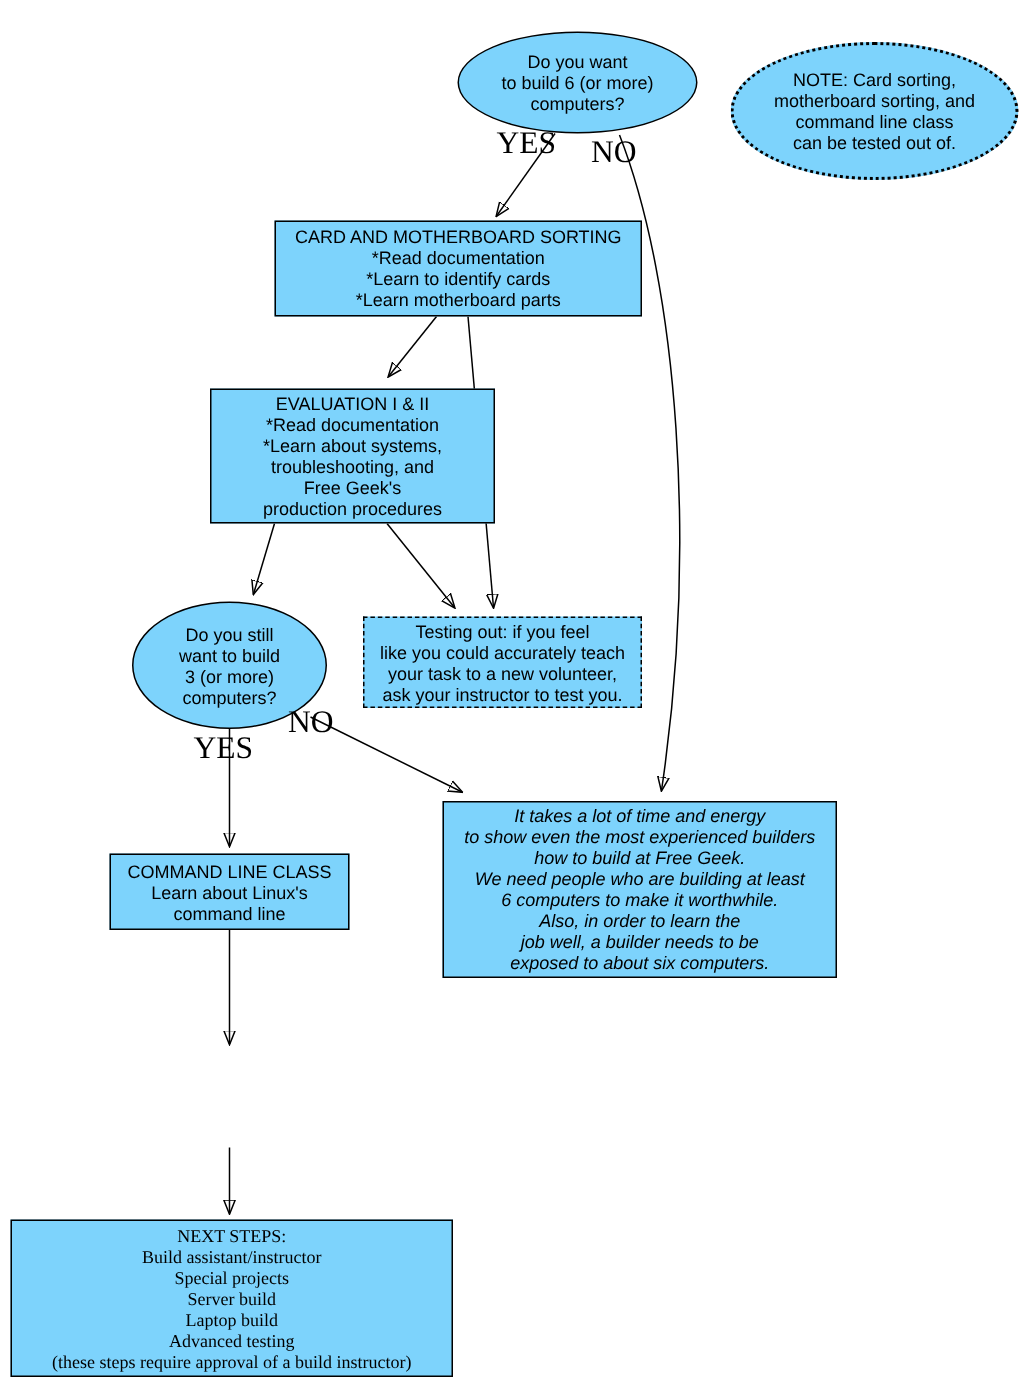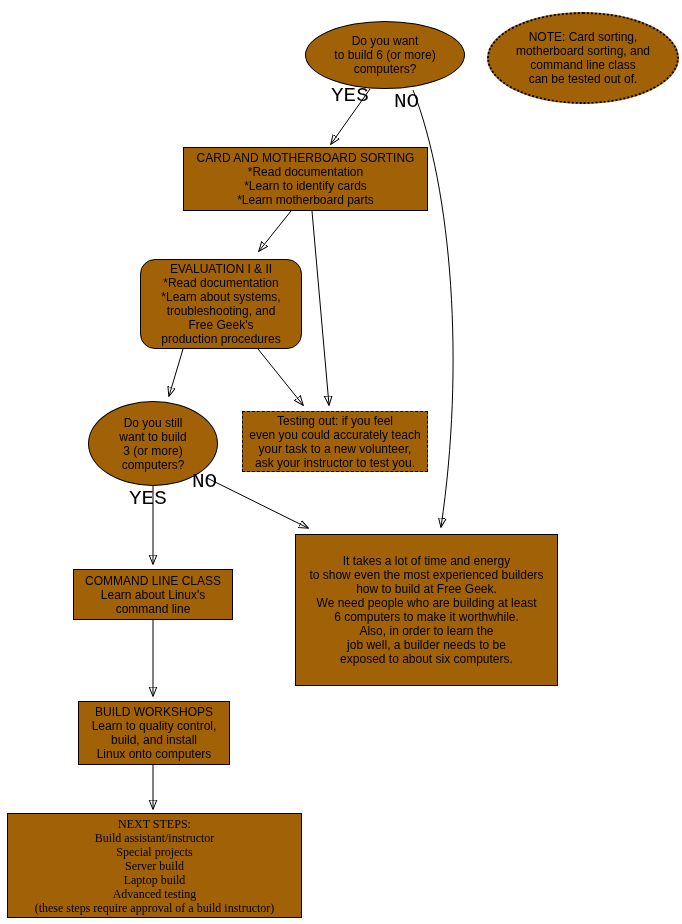--- a/index.html
+++ b/index.html
@@ -11,35 +11,35 @@
     color:#000;
     overflow:hidden;
   }
   .edges{position:absolute;left:0;top:0;width:682px;height:924px;}
   .edges path{stroke:#000;stroke-width:1;fill:none;}
   .node{
     position:absolute;
     box-sizing:border-box;
     display:flex;align-items:center;justify-content:center;
     text-align:center;
-    background:#a16207;
+    background:#7dd3fc;
     border:1px solid #000;
     font-size:12px;line-height:14px;
   }
   .node-text{white-space:pre-line;display:block;width:100%;}
   .ellipse{border-radius:50%;}
   .dashed{border-style:dashed;}
   .note{
     border:2px dotted #000;
     border-radius:50%;
     font-size:12px;line-height:14px;
   }
   .edge-label{
     position:absolute;
-    font-family:Liberation Mono, monospace;
+    font-family:Liberation Serif, serif;
     font-size:21px;line-height:21px;
     background:transparent;
   }
 </style>
 </head>
 <body>
 
 <div class="stage">
 
   <svg class="edges" viewBox="0 0 682 924">
@@ -59,80 +59,74 @@
     <path d="M153,620 L153,696" marker-end="url(#arrow)"></path>
     <path d="M153,765 L153,809" marker-end="url(#arrow)"></path>
   </svg>
 
   <div class="node ellipse" style="left:305px;top:21px;width:160px;height:68px;">
     <span class="node-text">Do you want
 to build 6 (or more)
 computers?</span>
   </div>
 
-  <div class="node note" style="left:487px;top:12px;width:192px;height:92px;">
+  <div class="node note" style="left:487px;top:28px;width:192px;height:92px;">
     <span class="node-text">NOTE: Card sorting,
 motherboard sorting, and
 command line class
 can be tested out of.</span>
   </div>
 
   <div class="node" style="left:183px;top:147px;width:245px;height:64px;align-items:center;">
     <span class="node-text">CARD AND MOTHERBOARD SORTING
 *Read documentation
 *Learn to identify cards
 *Learn motherboard parts</span>
   </div>
 
-  <div class="node" style="left:140px;top:259px;width:162px;height:90px;border-radius:15px;">
+  <div class="node" style="left:140px;top:259px;width:190px;height:90px;">
     <span class="node-text">EVALUATION I &amp; II
 *Read documentation
 *Learn about systems,
 troubleshooting, and
 Free Geek's
 production procedures</span>
   </div>
 
   <div class="node ellipse" style="left:88px;top:401px;width:130px;height:85px;">
     <span class="node-text">Do you still
 want to build
 3 (or more)
 computers?</span>
   </div>
 
   <div class="node dashed" style="left:242px;top:411px;width:186px;height:61px;">
     <span class="node-text">Testing out: if you feel
-even you could accurately teach
+like you could accurately teach
 your task to a new volunteer,
 ask your instructor to test you.</span>
   </div>
 
-  <div class="node" style="left:295px;top:534px;width:263px;height:152px;">
+  <div class="node" style="left:295px;top:534px;width:263px;height:118px;font-style:italic;">
     <span class="node-text">It takes a lot of time and energy
 to show even the most experienced builders
 how to build at Free Geek.
 We need people who are building at least
 6 computers to make it worthwhile.
 Also, in order to learn the
 job well, a builder needs to be
 exposed to about six computers.</span>
   </div>
 
   <div class="node" style="left:73px;top:569px;width:160px;height:51px;">
     <span class="node-text">COMMAND LINE CLASS
 Learn about Linux's
 command line</span>
   </div>
 
-  <div class="node" style="left:78px;top:701px;width:152px;height:64px;">
-    <span class="node-text">BUILD WORKSHOPS
-Learn to quality control,
-build, and install
-Linux onto computers</span>
-  </div>
 
   <div class="node" style="left:7px;top:813px;width:295px;height:105px;font-family:Liberation Serif, serif;">
     <span class="node-text">NEXT STEPS:
 Build assistant/instructor
 Special projects
 Server build
 Laptop build
 Advanced testing
 (these steps require approval of a build instructor)</span>
   </div>

